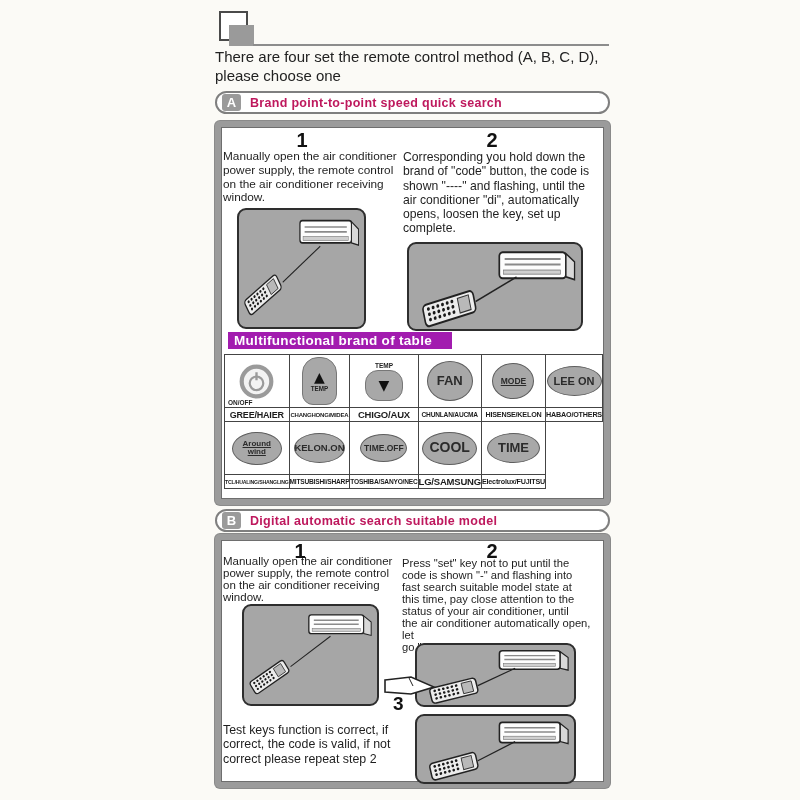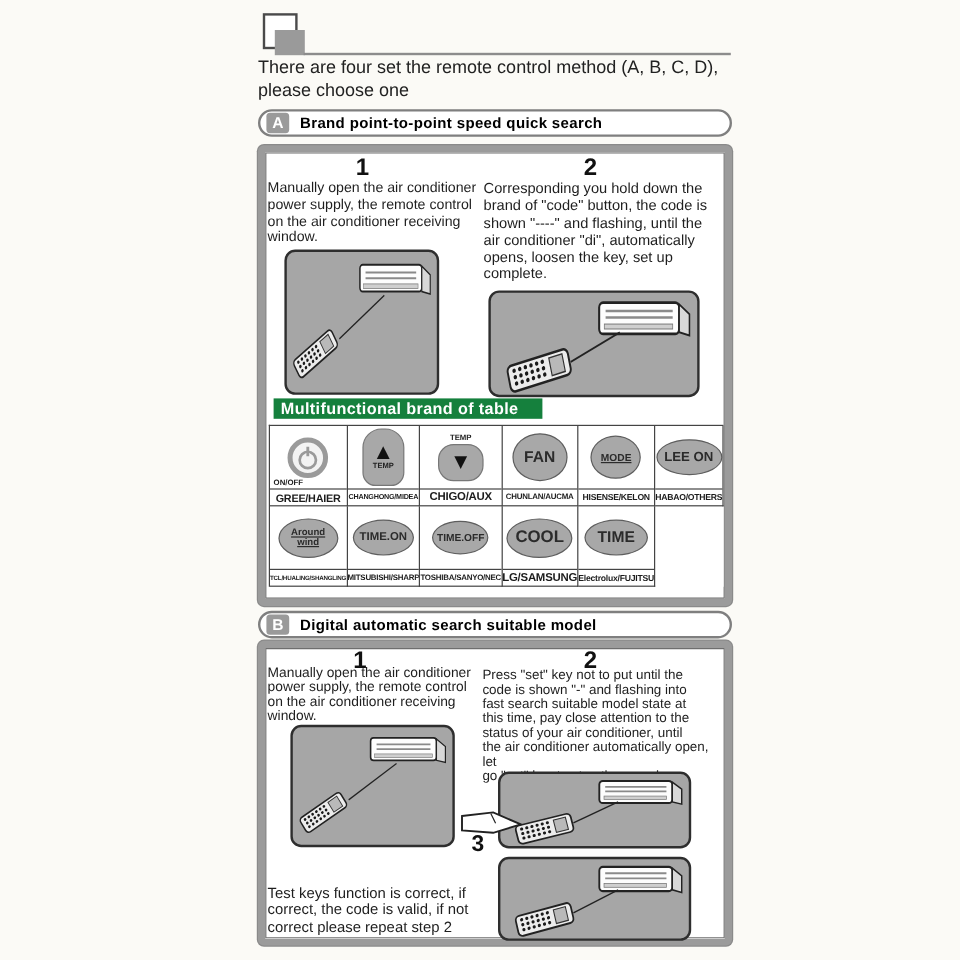--- a/index.html
+++ b/index.html
@@ -10,50 +10,50 @@
   .sq-outline{position:absolute;left:219px;top:11px;width:25px;height:26px;border:2.5px solid #4a4a4a;background:#fff;}
   .sq-fill{position:absolute;left:229px;top:25px;width:25px;height:21px;background:#9a9a9a;}
   .doc-title{position:absolute;left:258px;top:12px;font-size:21px;color:#151515;letter-spacing:0.2px;}
   .title-underline{position:absolute;left:253px;top:44px;width:356px;height:2px;background:#8c8c8c;}
   .intro{position:absolute;left:215px;top:33px;width:400px;font-size:15px;line-height:1.25;color:#222;white-space:pre-line;}
 
   
   .pill{position:absolute;left:215px;width:395px;height:23px;box-sizing:border-box;border:2px solid #7f7f7f;border-radius:12px;background:#fff;display:flex;align-items:center;padding-left:5px;}
   .pill.a{top:91px;} .pill.b{top:509px;}
   .badge{width:19px;height:17px;background:#9a9a9a;border-radius:3px;color:#fff;font-weight:700;font-size:13px;display:flex;align-items:center;justify-content:center;margin-right:9px;}
-  .pill-label{font-size:12.5px;font-weight:700;color:#000000;letter-spacing:0.3px;}
+  .pill-label{font-size:12.5px;font-weight:700;color:#be185d;letter-spacing:0.3px;}
 
   
   .bigbox{position:absolute;left:215px;width:395px;box-sizing:border-box;background:#fff;border:6px solid #9b9b9b;border-radius:5px;box-shadow:inset 0 0 0 1px #6e6e6e, 0 0 0 1px #8a8a8a;}
   .box-a{top:121px;height:384px;}
   .box-b{top:534px;height:254px;}
 
   .stepnum{position:absolute;width:40px;text-align:center;font-size:20px;font-weight:700;color:#111;}
   .steptext{position:absolute;color:#1e1e1e;white-space:pre-line;}
   .n1a{left:61px;top:2px;} .n2a{left:251px;top:2px;}
   .t1a{left:2px;top:23px;width:184px;font-size:11.8px;line-height:1.17;}
   .t2a{left:182px;top:23px;width:201px;font-size:12.2px;line-height:1.17;}
   .n1b{left:59px;top:0px;} .n2b{left:251px;top:0px;}
   .t1b{left:2px;top:16px;width:184px;font-size:11.5px;line-height:1.03;}
   .t2b{left:181px;top:17px;width:202px;font-size:11.2px;line-height:1.07;}
-  .note{position:absolute;left:2px;top:183px;width:186px;font-size:12.4px;line-height:1.15;color:#1e1e1e;white-space:pre-line;margin-top:14px;}
+  .note{position:absolute;left:2px;top:183px;width:186px;font-size:12.4px;line-height:1.15;color:#1e1e1e;white-space:pre-line;}
   .step3{position:absolute;left:172px;top:153px;font-size:19px;font-weight:700;color:#111;}
 
   
   .panel{position:absolute;background:#a6a6a6;border:2px solid #2e2e2e;border-radius:9px;overflow:hidden;}
   .panel svg{display:block;width:100%;height:100%;}
   .pA1{left:16px;top:81px;width:125px;height:117px;}
   .pA2{left:186px;top:115px;width:172px;height:85px;}
   .pB1{left:21px;top:64px;width:133px;height:98px;}
   .pB2{left:194px;top:103px;width:157px;height:60px;}
   .pB3{left:194px;top:174px;width:157px;height:66px;}
   .hand{position:absolute;left:162px;top:132px;width:54px;height:27px;z-index:3;}
 
   
-  .blackbar{position:absolute;left:7px;top:205px;width:224px;height:17px;background:#15803d;color:#fff;font-size:13.5px;font-weight:700;letter-spacing:0.3px;display:flex;align-items:center;padding-left:6px;box-sizing:border-box;}
+  .blackbar{position:absolute;left:7px;top:205px;width:224px;height:17px;background:#a21caf;color:#fff;font-size:13.5px;font-weight:700;letter-spacing:0.3px;display:flex;align-items:center;padding-left:6px;box-sizing:border-box;}
   .brand-table{position:absolute;left:3px;top:227px;width:378px;display:grid;grid-template-columns:repeat(6,1fr);border-top:1.5px solid #444;border-left:1.5px solid #444;background:#fff;}
   .cell{border-right:1.5px solid #444;border-bottom:1.5px solid #444;}
   .btnarea{height:52px;display:flex;flex-direction:column;align-items:center;justify-content:center;position:relative;}
   .cell-label{border-top:1px solid #444;height:13px;display:flex;align-items:center;justify-content:center;white-space:nowrap;overflow:hidden;font-weight:700;color:#1c1c1c;letter-spacing:-0.2px;}
   .lbl-95{font-size:9.5px;} .lbl-9{font-size:9px;} .lbl-7{font-size:7.2px;}
   .lbl-65{font-size:6.6px;} .lbl-6{font-size:6px;} .lbl-5{font-size:5.2px;}
 
   .oval{background:#a8a8a8;border:1.5px solid #5e5e5e;border-radius:50%;color:#2b2b2b;font-weight:700;display:flex;align-items:center;justify-content:center;text-align:center;line-height:0.95;}
   .ov-fan{width:44px;height:38px;font-size:13px;}
   .ov-mode{width:40px;height:34px;font-size:8.5px;text-decoration:underline;}
@@ -210,21 +210,21 @@
 
       <div class="cell">
         <div class="btnarea">
           <div class="oval ov-around">Around wind</div>
         </div>
         <div class="cell-label lbl-5">TCL/HUALING/SHANGLING</div>
       </div>
 
       <div class="cell">
         <div class="btnarea">
-          <div class="oval ov-timeon">TIME.ON</div>
+          <div class="oval ov-timeon">KELON.ON</div>
         </div>
         <div class="cell-label lbl-65">MITSUBISHI/SHARP</div>
       </div>
 
       <div class="cell">
         <div class="btnarea">
           <div class="oval ov-timeoff">TIME.OFF</div>
         </div>
         <div class="cell-label lbl-65">TOSHIBA/SANYO/NEC</div>
       </div>

